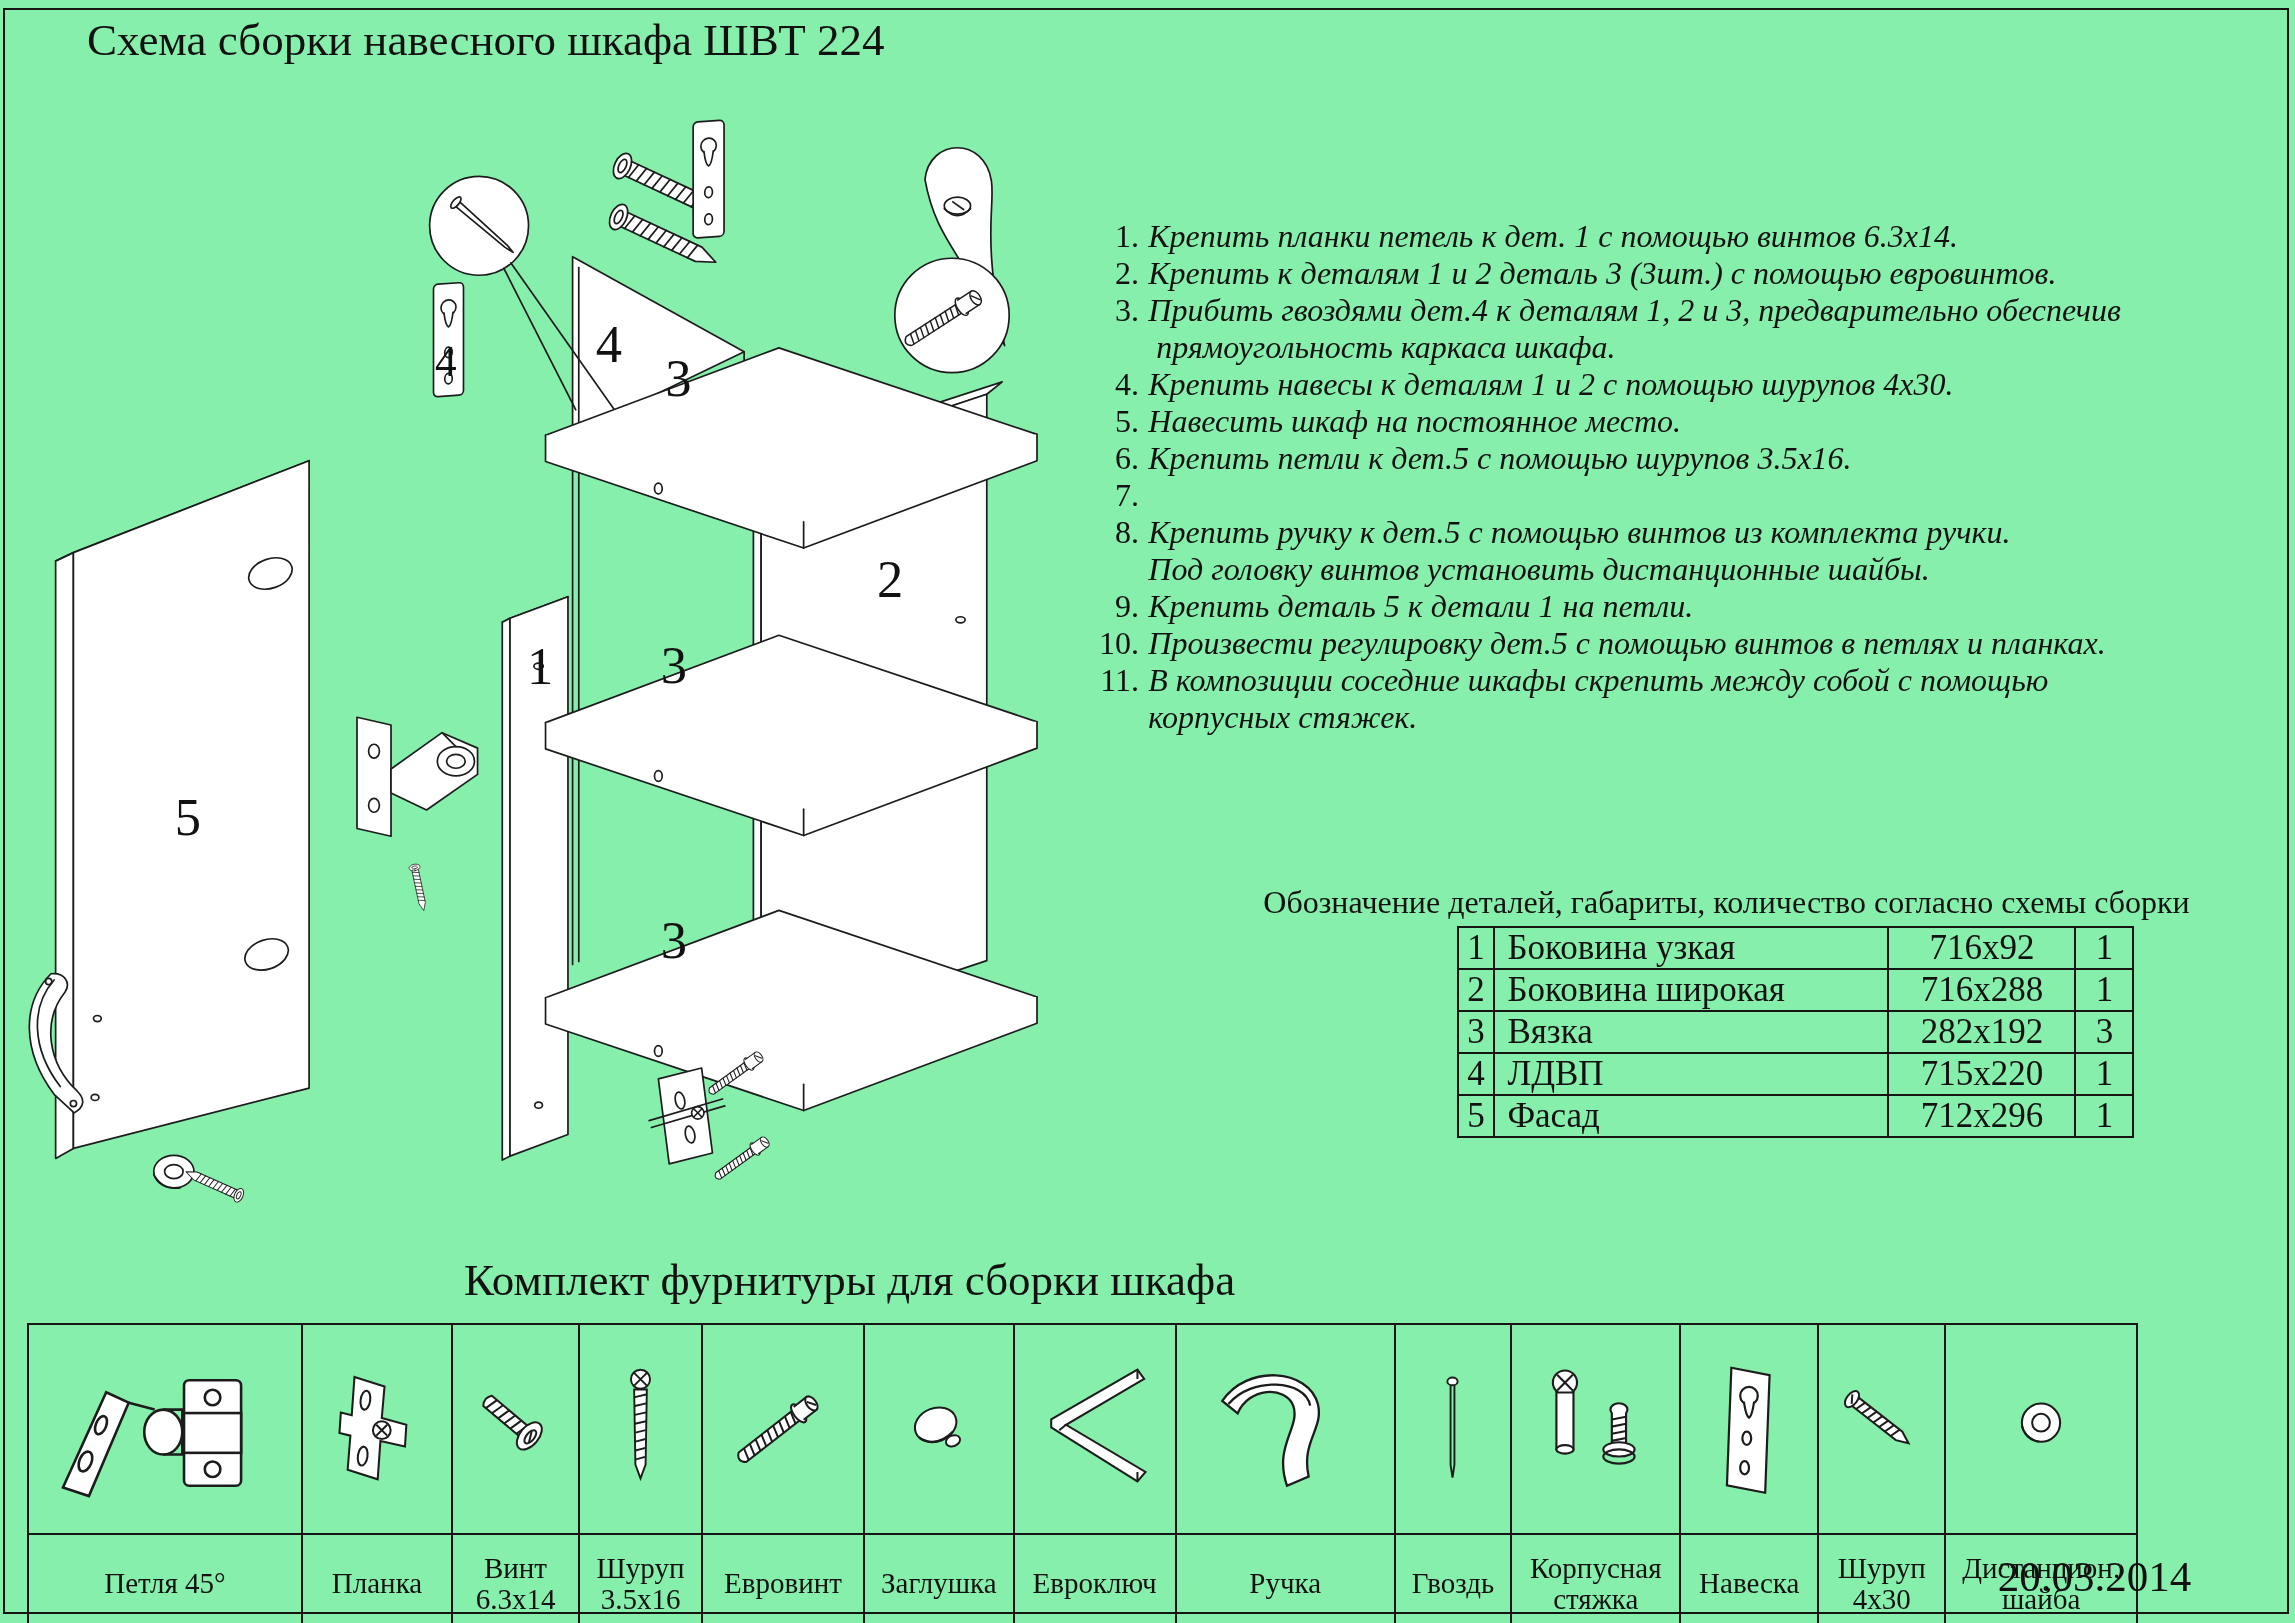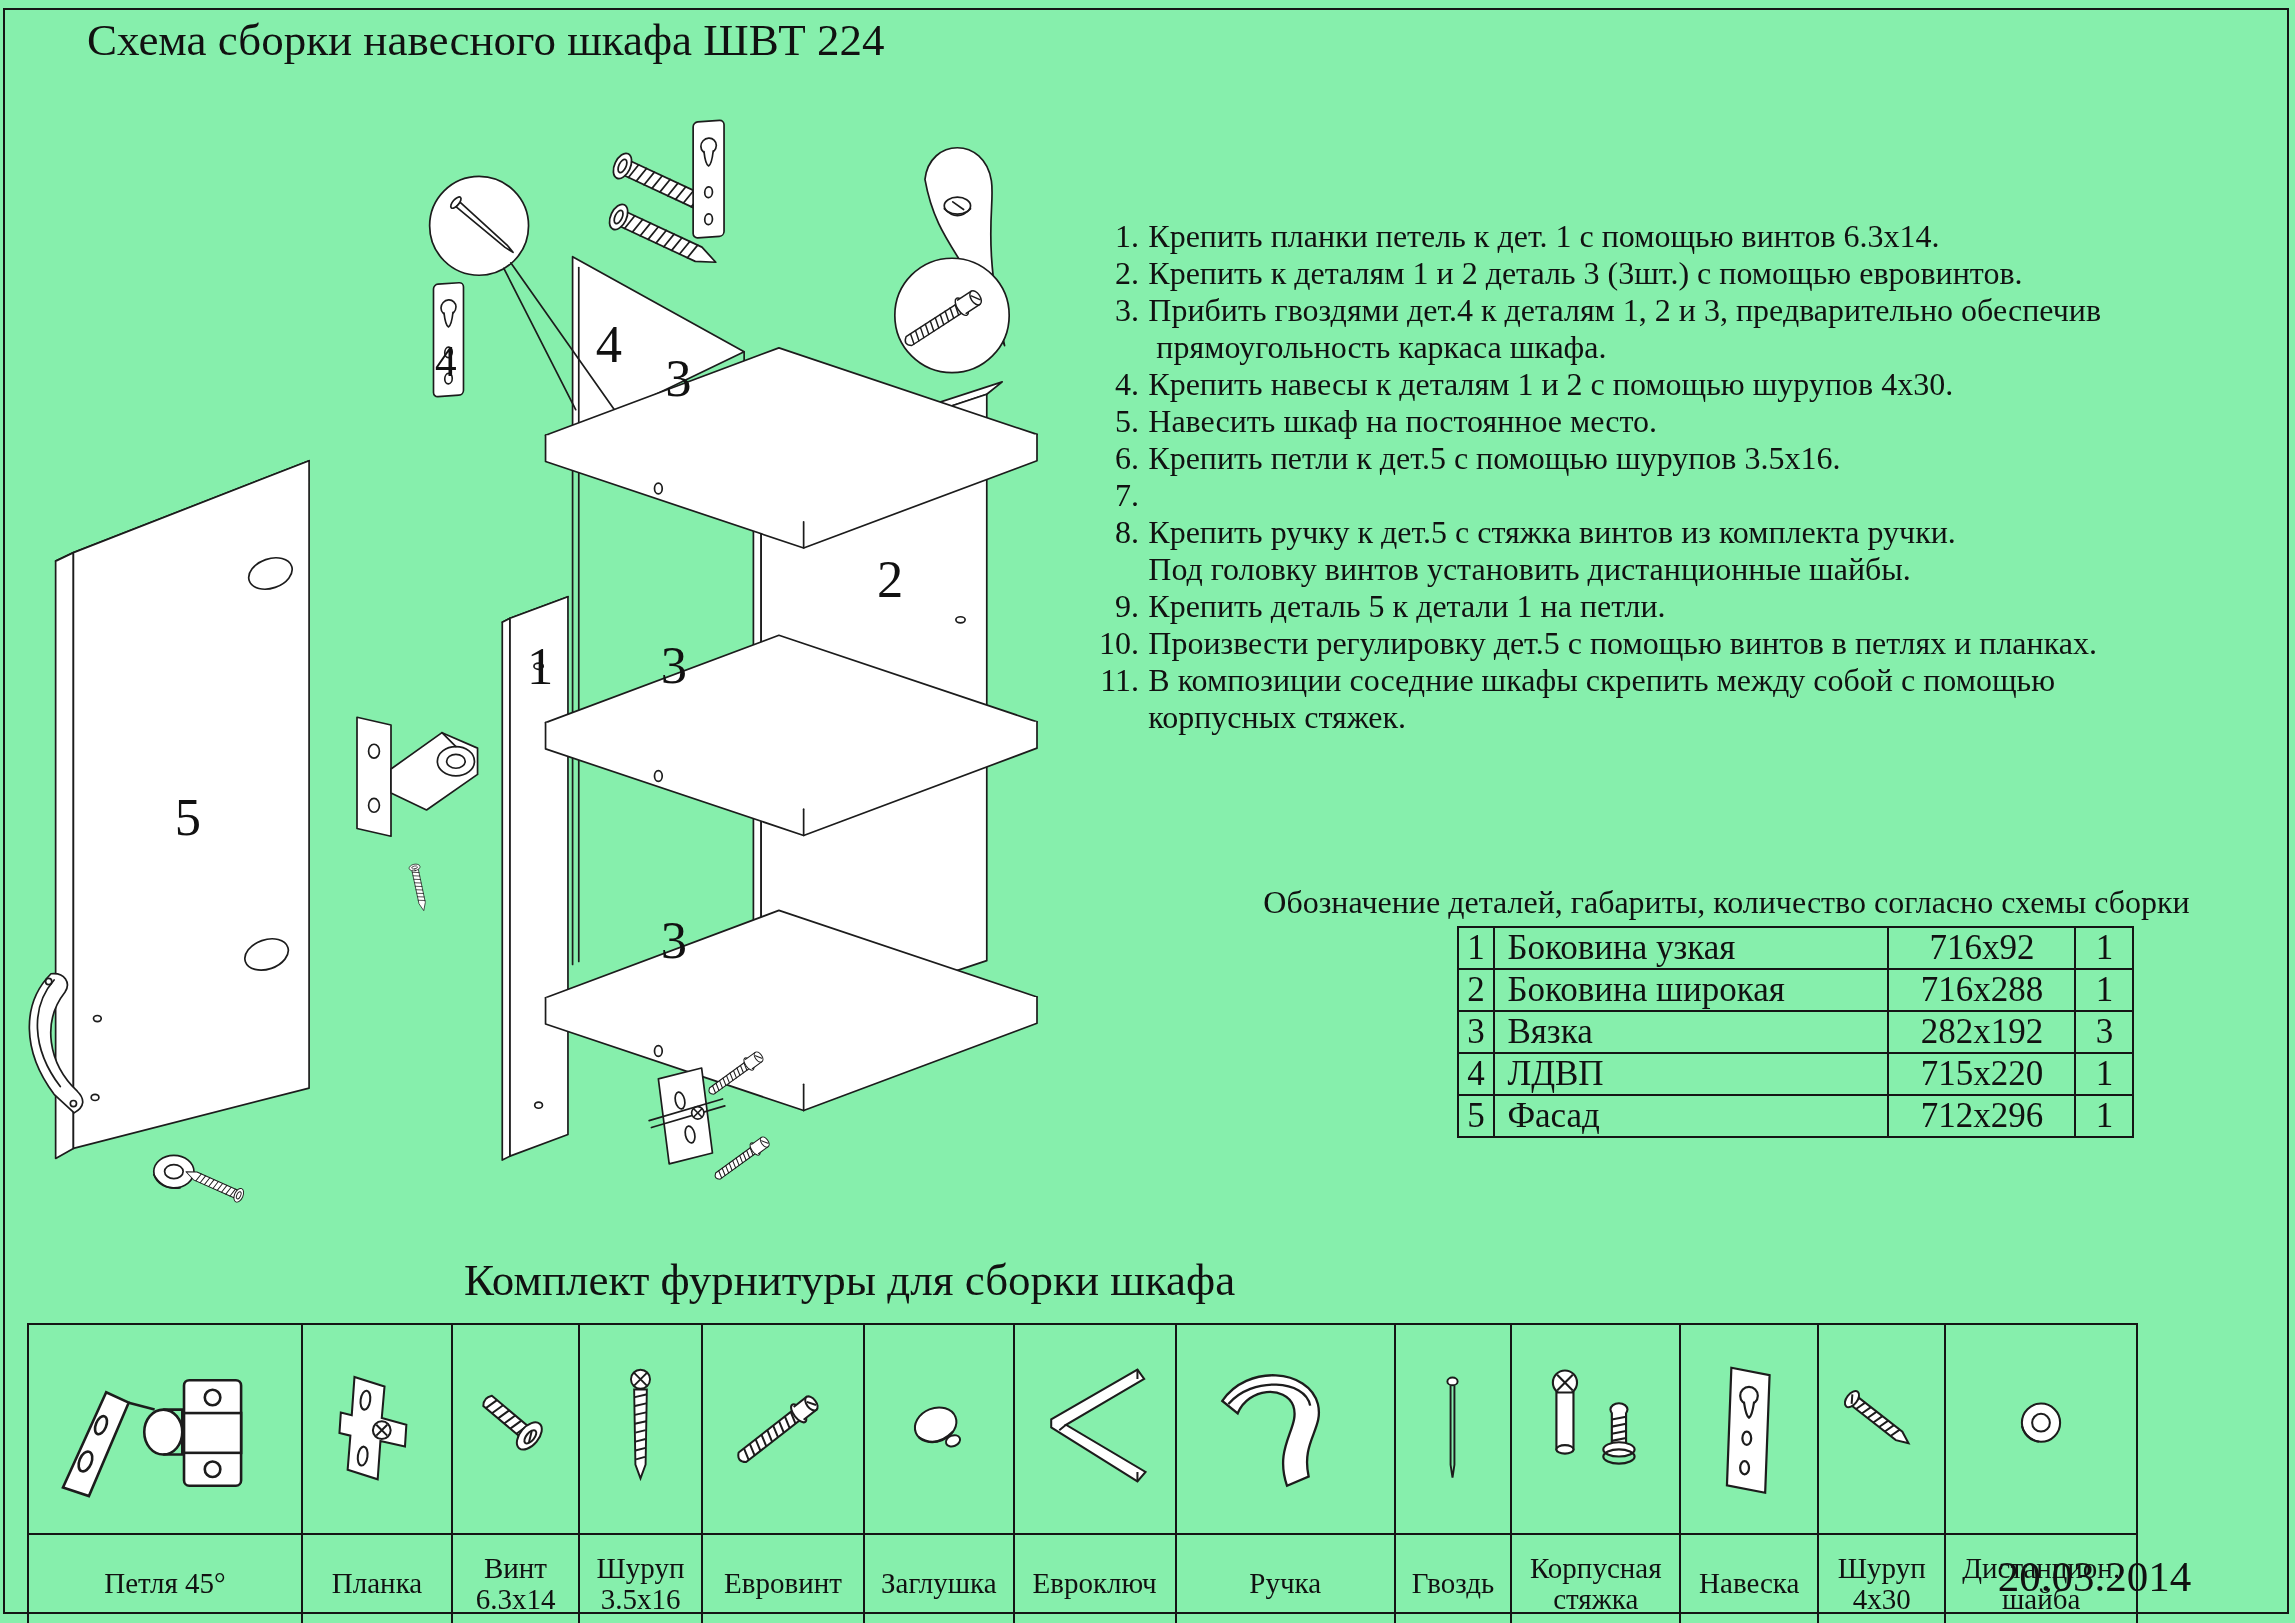--- a/index.html
+++ b/index.html
@@ -6,21 +6,21 @@
   #page{position:relative;width:2295px;height:1623px;background:#86efac;overflow:hidden;
         font-family:"Liberation Serif","DejaVu Serif",serif;color:#111;}
   .abs{position:absolute;}
   #page-border{position:absolute;left:3.1px;top:7.7px;width:2286px;height:1606px;
                border:2.3px solid #151515;box-sizing:border-box;}
   #title{left:87px;top:14px;font-size:45px;white-space:nowrap;}
   
   #instructions{left:1079px;top:218px;width:1206px;}
   .instr{display:flex;font-size:32px;line-height:37px;}
   .instr-num{flex:none;width:60px;text-align:right;white-space:pre;}
-  .instr-text{margin-left:9.3px;white-space:pre;}
+  .instr-text{margin-left:9.3px;white-space:pre;font-style:italic;}
   
   #parts-caption{left:1232px;top:884px;width:989px;font-size:32px;text-align:center;white-space:nowrap;}
   #parts-table{left:1457px;top:926px;border-collapse:collapse;}
   #parts-table td{border:2.3px solid #151515;height:40px;font-size:35px;padding:0;}
   #parts-table td.c-num{width:34px;text-align:center;}
   #parts-table td.c-name{width:380px;padding-left:12.4px;}
   #parts-table td.c-size{width:185px;text-align:center;}
   #parts-table td.c-qty{width:56px;text-align:center;}
   
   #hw-title{left:464px;top:1254px;width:982px;text-align:left;font-size:45px;white-space:nowrap;}
@@ -216,21 +216,21 @@
       </div>
     <div class="instr">
         <span class="instr-num">6.</span>
         <span class="instr-text">Крепить петли к дет.5 с помощью шурупов 3.5х16.</span>
       </div>
     <div class="instr">
         <span class="instr-num">7.</span>
       </div>
     <div class="instr">
         <span class="instr-num">8.</span>
-        <span class="instr-text">Крепить ручку к дет.5 с стяжка винтов из комплекта ручки.
+        <span class="instr-text">Крепить ручку к дет.5 с помощью винтов из комплекта ручки.
 Под головку винтов установить дистанционные шайбы.</span>
       </div>
     <div class="instr">
         <span class="instr-num">9.</span>
         <span class="instr-text">Крепить деталь 5 к детали 1 на петли.</span>
       </div>
     <div class="instr">
         <span class="instr-num">10.</span>
         <span class="instr-text">Произвести регулировку дет.5 с помощью винтов в петлях и планках.</span>
       </div>

